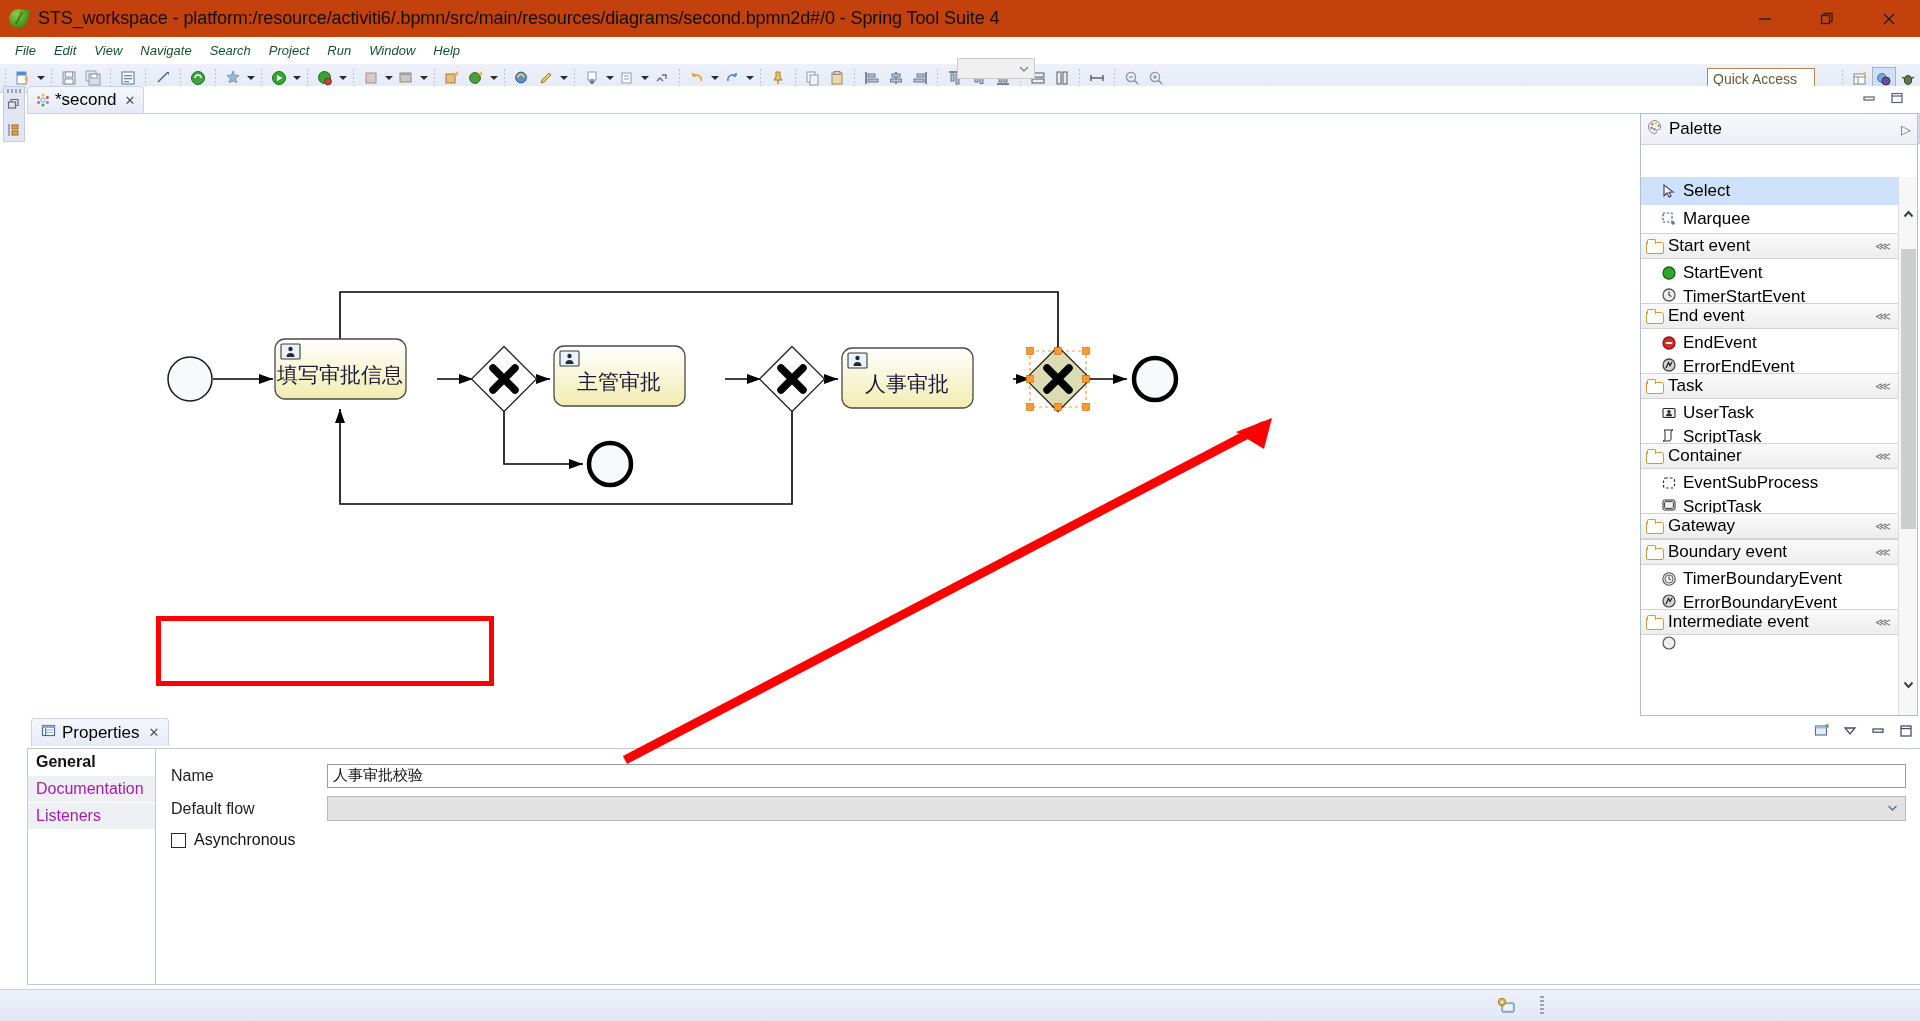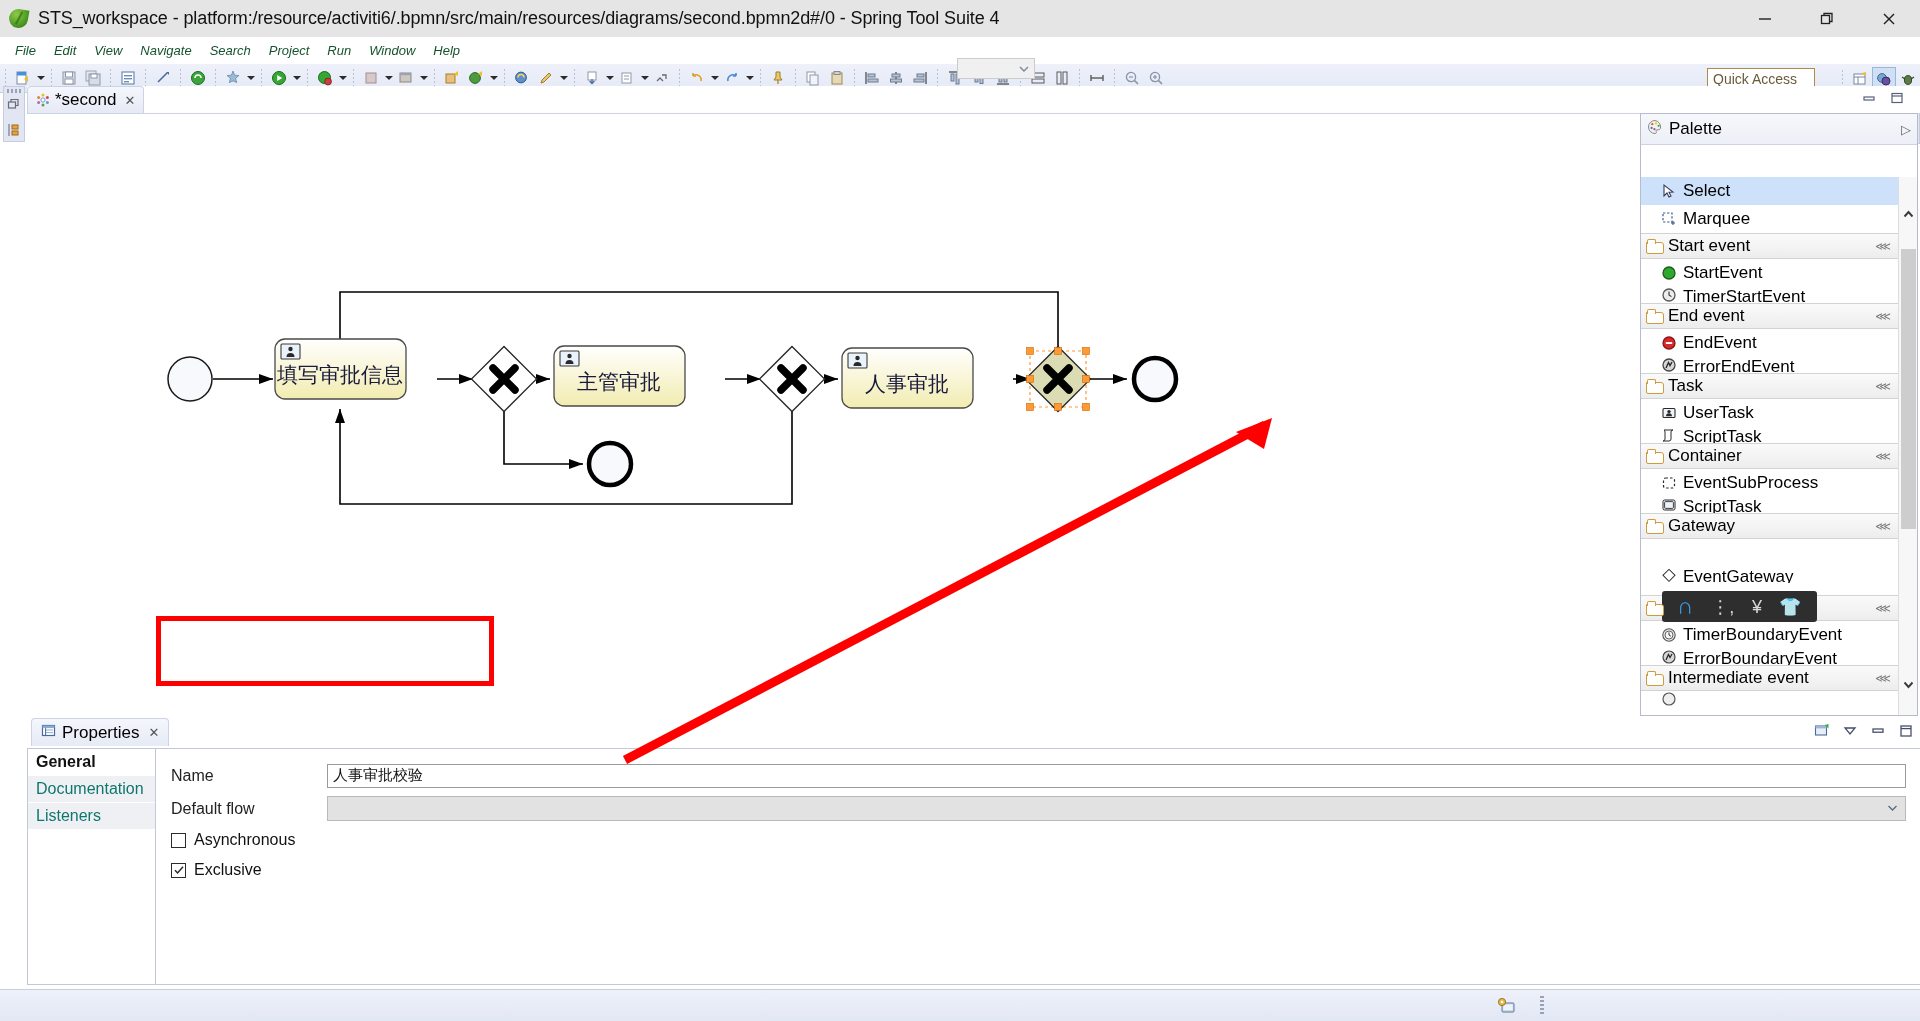--- a/index.html
+++ b/index.html
@@ -12,21 +12,21 @@
   }
   #app {
     position: relative;
     width: 1920px; height: 1021px;
     background: #ffffff;
   }
 
   
   .titlebar {
     position: absolute; left:0; top:0; width:1920px; height:37px;
-    background: #e5e5e5;
+    background: #c2410c;
     display:flex; align-items:center;
   }
   .title-icon {
     width: 22px; height: 22px; margin-left: 8px; margin-right: 8px;
     position: relative; flex: none;
   }
   .title-icon .leaf {
     position:absolute; left:1px; top:1px; width:19px; height:19px;
     border-radius: 50% 0 50% 50%;
     background: radial-gradient(circle at 35% 30%, #8ec94a 0%, #4e9b24 60%, #2f6d10 100%);
@@ -226,21 +226,21 @@
   .props-body {
     position:absolute; left:0; top:30px; right:0; bottom:0;
     border:1px solid #c3c8d8; border-right:none; background:#fff;
   }
   .props-nav {
     position:absolute; left:0; top:0; width:128px; bottom:0;
     border-right:1px solid #c3c8d8; background:#fff;
   }
   .props-nav .pn-item {
     height:27px; display:flex; align-items:center; padding-left:8px;
-    font-size:16px; color:#0f766e; background:#eff0f3; border-bottom:1px solid #fff;
+    font-size:16px; color:#a21caf; background:#eff0f3; border-bottom:1px solid #fff;
   }
   .props-nav .pn-item.active { background:#fff; font-weight:bold; color:#111; }
   .props-fields {
     position:absolute; left:129px; top:0; right:0; bottom:0; padding-top:10px;
   }
   .field-row { display:flex; align-items:center; height:33px; }
   .field-label { width:170px; padding-left:14px; font-size:16px; color:#222; }
   .field-input {
     flex:1; height:24px; margin-right:14px;
     border:1px solid #9b9b9b; background:#fff;
@@ -927,40 +927,20 @@
                   <rect x="3.6" y="4.6" width="8.8" height="6.8" rx="1" fill="none" stroke="#2a2a2a" stroke-width=".9"></rect>
                 </svg>
             </span>
             <span class="pe-label">ScriptTask</span>
           </div>
 
           <div class="pal-group" style="position:relative;">
             <span class="folder-ic"></span>
             <span class="pg-label">Gateway</span>
             <span class="pg-chev">⋘</span>
-          </div>
-          <div style="position:relative; height:56px; background:#fff;">
-            <div class="pal-entry" style="opacity:0;">
-              <span class="pe-label">ExclusiveGateway</span>
-            </div>
-            <div class="pal-entry partial">
-              <span class="pe-ic">
-                <svg width="16" height="16" viewBox="0 0 16 16">
-                    <rect x="4" y="4" width="8.5" height="8.5" transform="rotate(45 8 8)" fill="#fff" stroke="#2a2a2a" stroke-width="1"></rect>
-                  </svg>
-              </span>
-              <span class="pe-label">EventGateway</span>
-            </div>
-
-            <div class="gw-tooltip">
-              <span class="gt" style="color:#3aa0e8;font-size:23px;">∩</span>
-              <span class="gt">⋮,</span>
-              <span class="gt">¥</span>
-              <span class="gt">👕</span>
-            </div>
           </div>
 
           <div class="pal-group">
             <span class="folder-ic"></span>
             <span class="pg-label">Boundary event</span>
             <span class="pg-chev">⋘</span>
           </div>
           <div class="pal-entry">
             <span class="pe-ic">
               <svg width="16" height="16" viewBox="0 0 16 16">
@@ -1077,28 +1057,20 @@
               <svg width="13" height="13" viewBox="0 0 13 13">
                   <path d="M2.5 5 L6.5 9 L10.5 5" stroke="#5a6a86" stroke-width="1.3" fill="none"></path>
                 </svg>
             </span>
           </div>
         </div>
         <div class="check-row">
           <span class="cbox"></span>
           <span class="cl">Asynchronous</span>
         </div>
-        <div class="check-row">
-          <span class="cbox">
-            <svg width="12" height="12" viewBox="0 0 12 12">
-                <path d="M2 6.2 L4.6 9 L10 2.8" stroke="#2a2a2a" stroke-width="1.5" fill="none"></path>
-              </svg>
-          </span>
-          <span class="cl">Exclusive</span>
-        </div>
       </div>
     </div>
   </div>
 
   <div class="red-box"></div>
 
   <svg class="red-arrow">
     <line x1="1265" y1="425" x2="625" y2="760" stroke="#ff0000" stroke-width="9"></line>
     <polygon points="1272,418 1236,432 1264,449" fill="#ff0000"></polygon>
   </svg>

